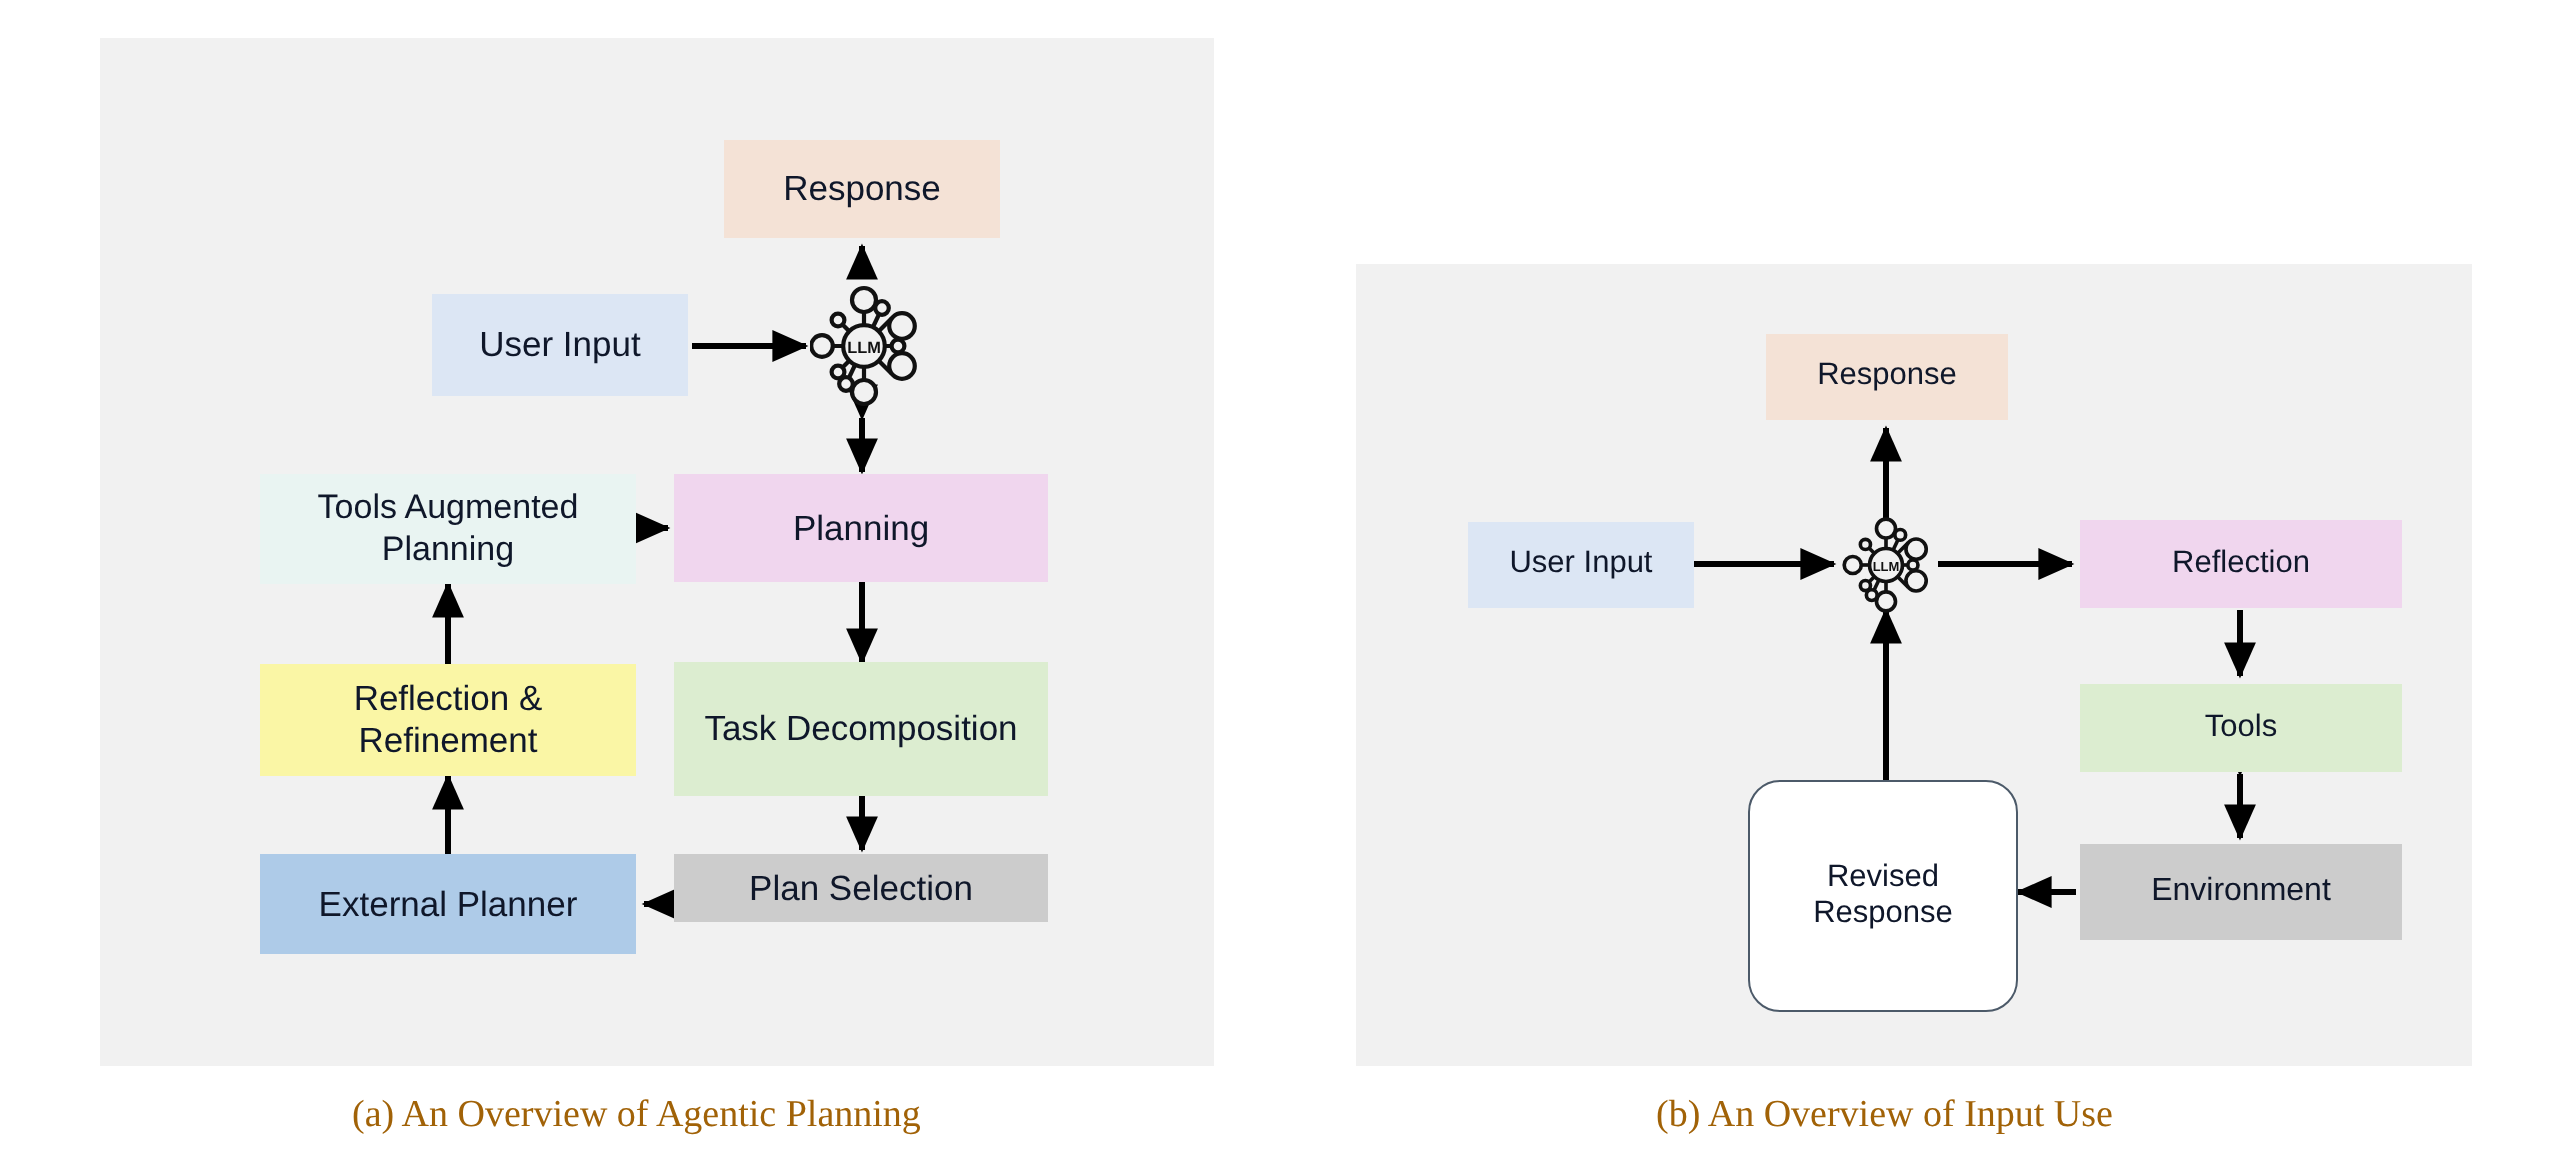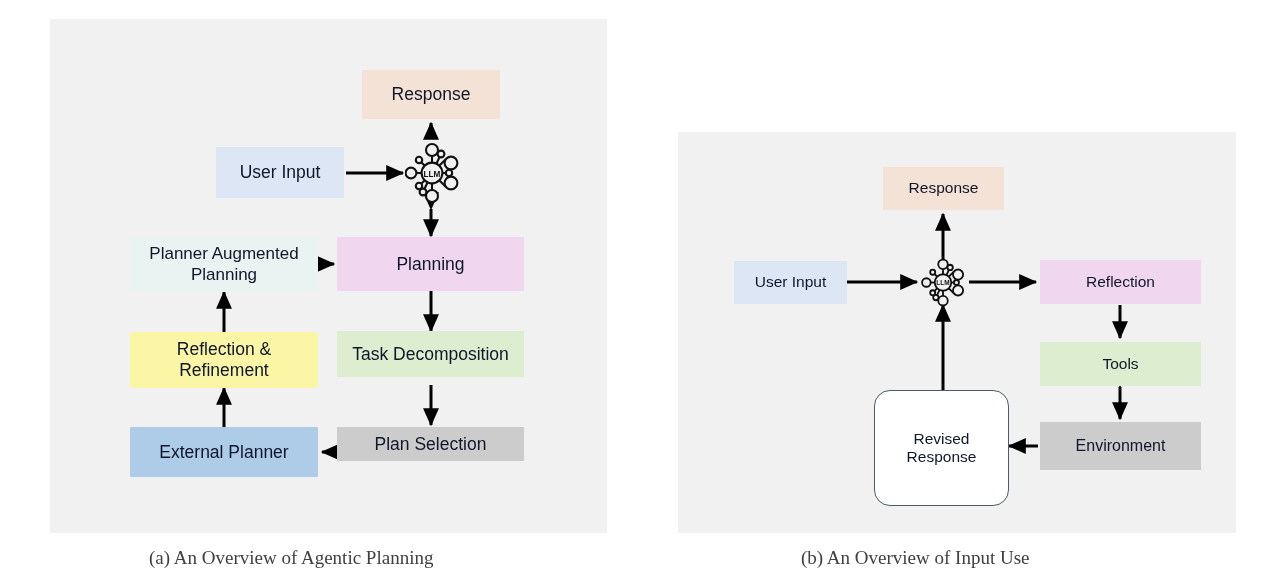--- a/index.html
+++ b/index.html
@@ -9,21 +9,21 @@
   .panel{position:absolute;background:#f1f1f1;}
   #panel-a{left:50px;top:19px;width:557px;height:514px;}
   #panel-b{left:678px;top:132px;width:558px;height:401px;}
 
   .node{position:absolute;display:flex;align-items:center;justify-content:center;
         text-align:center;color:#0f172a;line-height:1.18;box-sizing:border-box;}
   .node span{display:block;}
 
   
   .caption{position:absolute;font-family:"Liberation Serif",serif;
-           font-size:19px;color:#404040;white-space:nowrap;}
+           font-size:19px;color:#a16207;white-space:nowrap;margin-left:27px;}
 
   
   .arrows{position:absolute;left:0;top:0;width:1280px;height:581px;
           pointer-events:none;overflow:visible;}
 
   
   .llm-icon{position:absolute;}
 </style>
 </head>
 <body>
@@ -74,34 +74,34 @@
 
 <div class="node" style="left:362px;top:70px;width:138px;height:49px;background:#f4e2d6;font-size:17.5px;">
   <span>Response</span>
 </div>
 
 <div class="node" style="left:216px;top:147px;width:128px;height:51px;background:#dce6f4;font-size:17.5px;">
   <span>User Input</span>
 </div>
 
 <div class="node" style="left:130px;top:237px;width:188px;height:55px;background:#e9f4f2;font-size:17px;white-space:pre-line;">
-  <span>Planner Augmented
+  <span>Tools Augmented
 Planning</span>
 </div>
 
 <div class="node" style="left:337px;top:237px;width:187px;height:54px;background:#f0d6ee;font-size:17.5px;">
   <span>Planning</span>
 </div>
 
 <div class="node" style="left:130px;top:332px;width:188px;height:56px;background:#faf6a5;font-size:17.5px;white-space:pre-line;">
   <span>Reflection &amp;
 Refinement</span>
 </div>
 
-<div class="node" style="left:337px;top:331px;width:187px;height:46px;background:#dcedd0;font-size:17.5px;">
+<div class="node" style="left:337px;top:331px;width:187px;height:67px;background:#dcedd0;font-size:17.5px;">
   <span>Task Decomposition</span>
 </div>
 
 <div class="node" style="left:130px;top:427px;width:188px;height:50px;background:#aecbe8;font-size:17.5px;">
   <span>External Planner</span>
 </div>
 
 <div class="node" style="left:337px;top:427px;width:187px;height:34px;background:#cccccc;font-size:17.5px;">
   <span>Plan Selection</span>
 </div>

